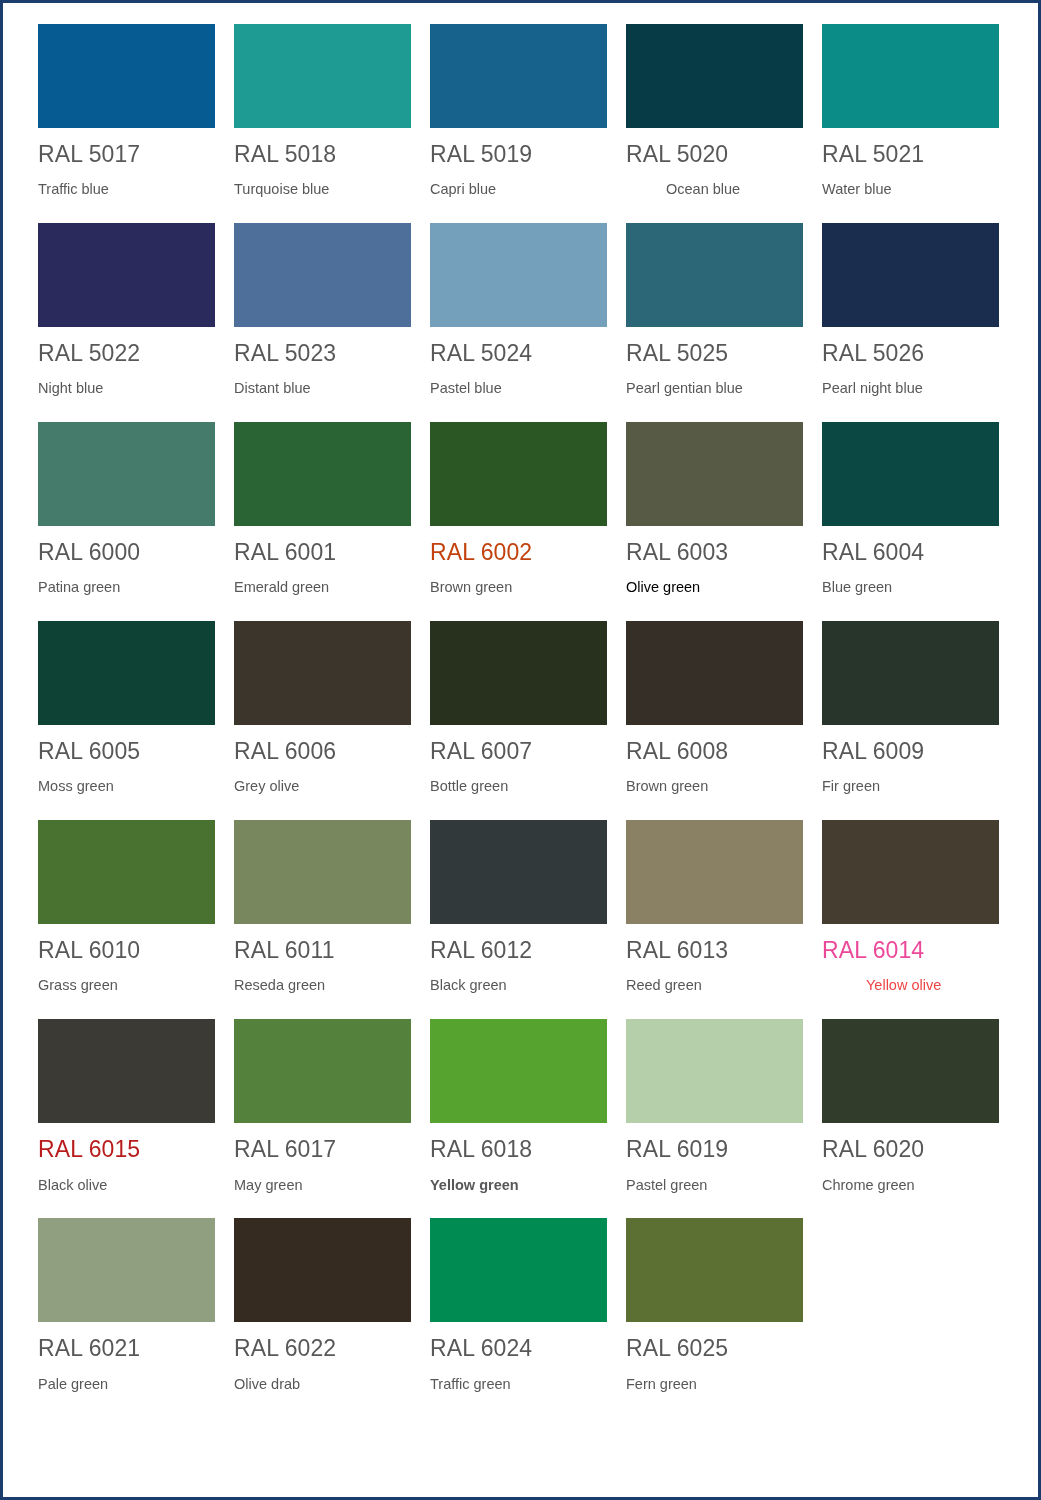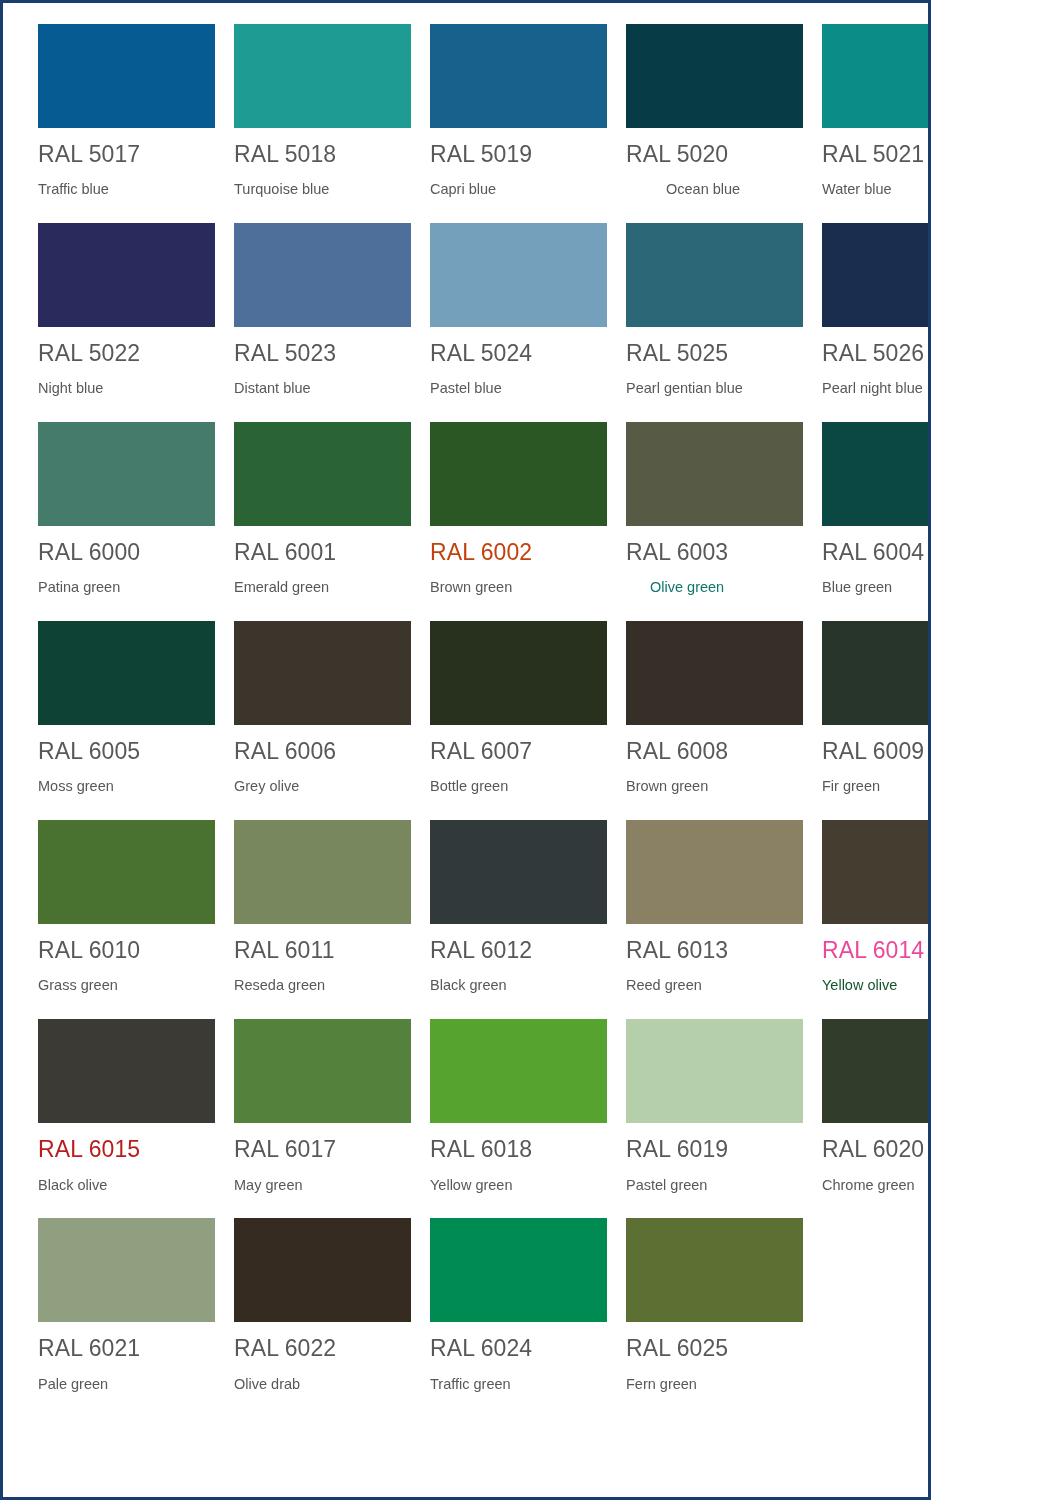--- a/index.html
+++ b/index.html
@@ -7,21 +7,21 @@
     margin: 0;
     padding: 0;
     background: #ffffff;
   }
   body {
     font-family: "Liberation Sans", sans-serif;
     -webkit-font-smoothing: antialiased;
   }
   .page {
     position: relative;
-    width: 931px;
+    width: 1041px;
     height: 1500px;
     box-sizing: border-box;
     background: #ffffff;
     border: 3px solid #1b3d6d;
     overflow: hidden;
   }
   .sheet {
     position: absolute;
     left: 0;
     top: 0;
@@ -127,21 +127,21 @@
           <div class="swatch-name" style="color: rgb(88, 88, 90);">Emerald green</div>
         </div>
         <div class="swatch-cell">
           <div class="swatch-chip" style="background: rgb(42, 87, 35);"></div>
           <div class="swatch-code" style="color: #c2410c;">RAL 6002</div>
           <div class="swatch-name" style="color: rgb(88, 88, 90);">Brown green</div>
         </div>
         <div class="swatch-cell">
           <div class="swatch-chip" style="background: rgb(87, 90, 68);"></div>
           <div class="swatch-code" style="color: rgb(88, 88, 90);">RAL 6003</div>
-          <div class="swatch-name" style="color: #0f766e; margin-left: 24px;">Olive green</div>
+          <div class="swatch-name" style="color: #000000;">Olive green</div>
         </div>
         <div class="swatch-cell">
           <div class="swatch-chip" style="background: rgb(11, 72, 68);"></div>
           <div class="swatch-code" style="color: rgb(88, 88, 90);">RAL 6004</div>
           <div class="swatch-name" style="color: rgb(88, 88, 90);">Blue green</div>
         </div>
         <div class="swatch-cell">
           <div class="swatch-chip" style="background: rgb(13, 66, 52);"></div>
           <div class="swatch-code" style="color: rgb(88, 88, 90);">RAL 6005</div>
           <div class="swatch-name" style="color: rgb(88, 88, 90);">Moss green</div>
@@ -182,36 +182,36 @@
           <div class="swatch-name" style="color: rgb(88, 88, 90);">Black green</div>
         </div>
         <div class="swatch-cell">
           <div class="swatch-chip" style="background: rgb(138, 128, 100);"></div>
           <div class="swatch-code" style="color: rgb(88, 88, 90);">RAL 6013</div>
           <div class="swatch-name" style="color: rgb(88, 88, 90);">Reed green</div>
         </div>
         <div class="swatch-cell">
           <div class="swatch-chip" style="background: rgb(68, 61, 48);"></div>
           <div class="swatch-code" style="color: #ec4899;">RAL 6014</div>
-          <div class="swatch-name" style="color: #14532d;">Yellow olive</div>
+          <div class="swatch-name" style="color: #ef4444; margin-left: 44px;">Yellow olive</div>
         </div>
         <div class="swatch-cell">
           <div class="swatch-chip" style="background: rgb(60, 58, 52);"></div>
           <div class="swatch-code" style="color: #b91c1c;">RAL 6015</div>
           <div class="swatch-name" style="color: rgb(88, 88, 90);">Black olive</div>
         </div>
         <div class="swatch-cell">
           <div class="swatch-chip" style="background: rgb(84, 129, 59);"></div>
           <div class="swatch-code" style="color: rgb(88, 88, 90);">RAL 6017</div>
           <div class="swatch-name" style="color: rgb(88, 88, 90);">May green</div>
         </div>
         <div class="swatch-cell">
           <div class="swatch-chip" style="background: rgb(87, 163, 47);"></div>
           <div class="swatch-code" style="color: rgb(88, 88, 90);">RAL 6018</div>
-          <div class="swatch-name" style="color: rgb(88, 88, 90);">Yellow green</div>
+          <div class="swatch-name" style="color: rgb(88, 88, 90); font-weight: bold;">Yellow green</div>
         </div>
         <div class="swatch-cell">
           <div class="swatch-chip" style="background: rgb(181, 207, 171);"></div>
           <div class="swatch-code" style="color: rgb(88, 88, 90);">RAL 6019</div>
           <div class="swatch-name" style="color: rgb(88, 88, 90);">Pastel green</div>
         </div>
         <div class="swatch-cell">
           <div class="swatch-chip" style="background: rgb(49, 61, 42);"></div>
           <div class="swatch-code" style="color: rgb(88, 88, 90);">RAL 6020</div>
           <div class="swatch-name" style="color: rgb(88, 88, 90);">Chrome green</div>

